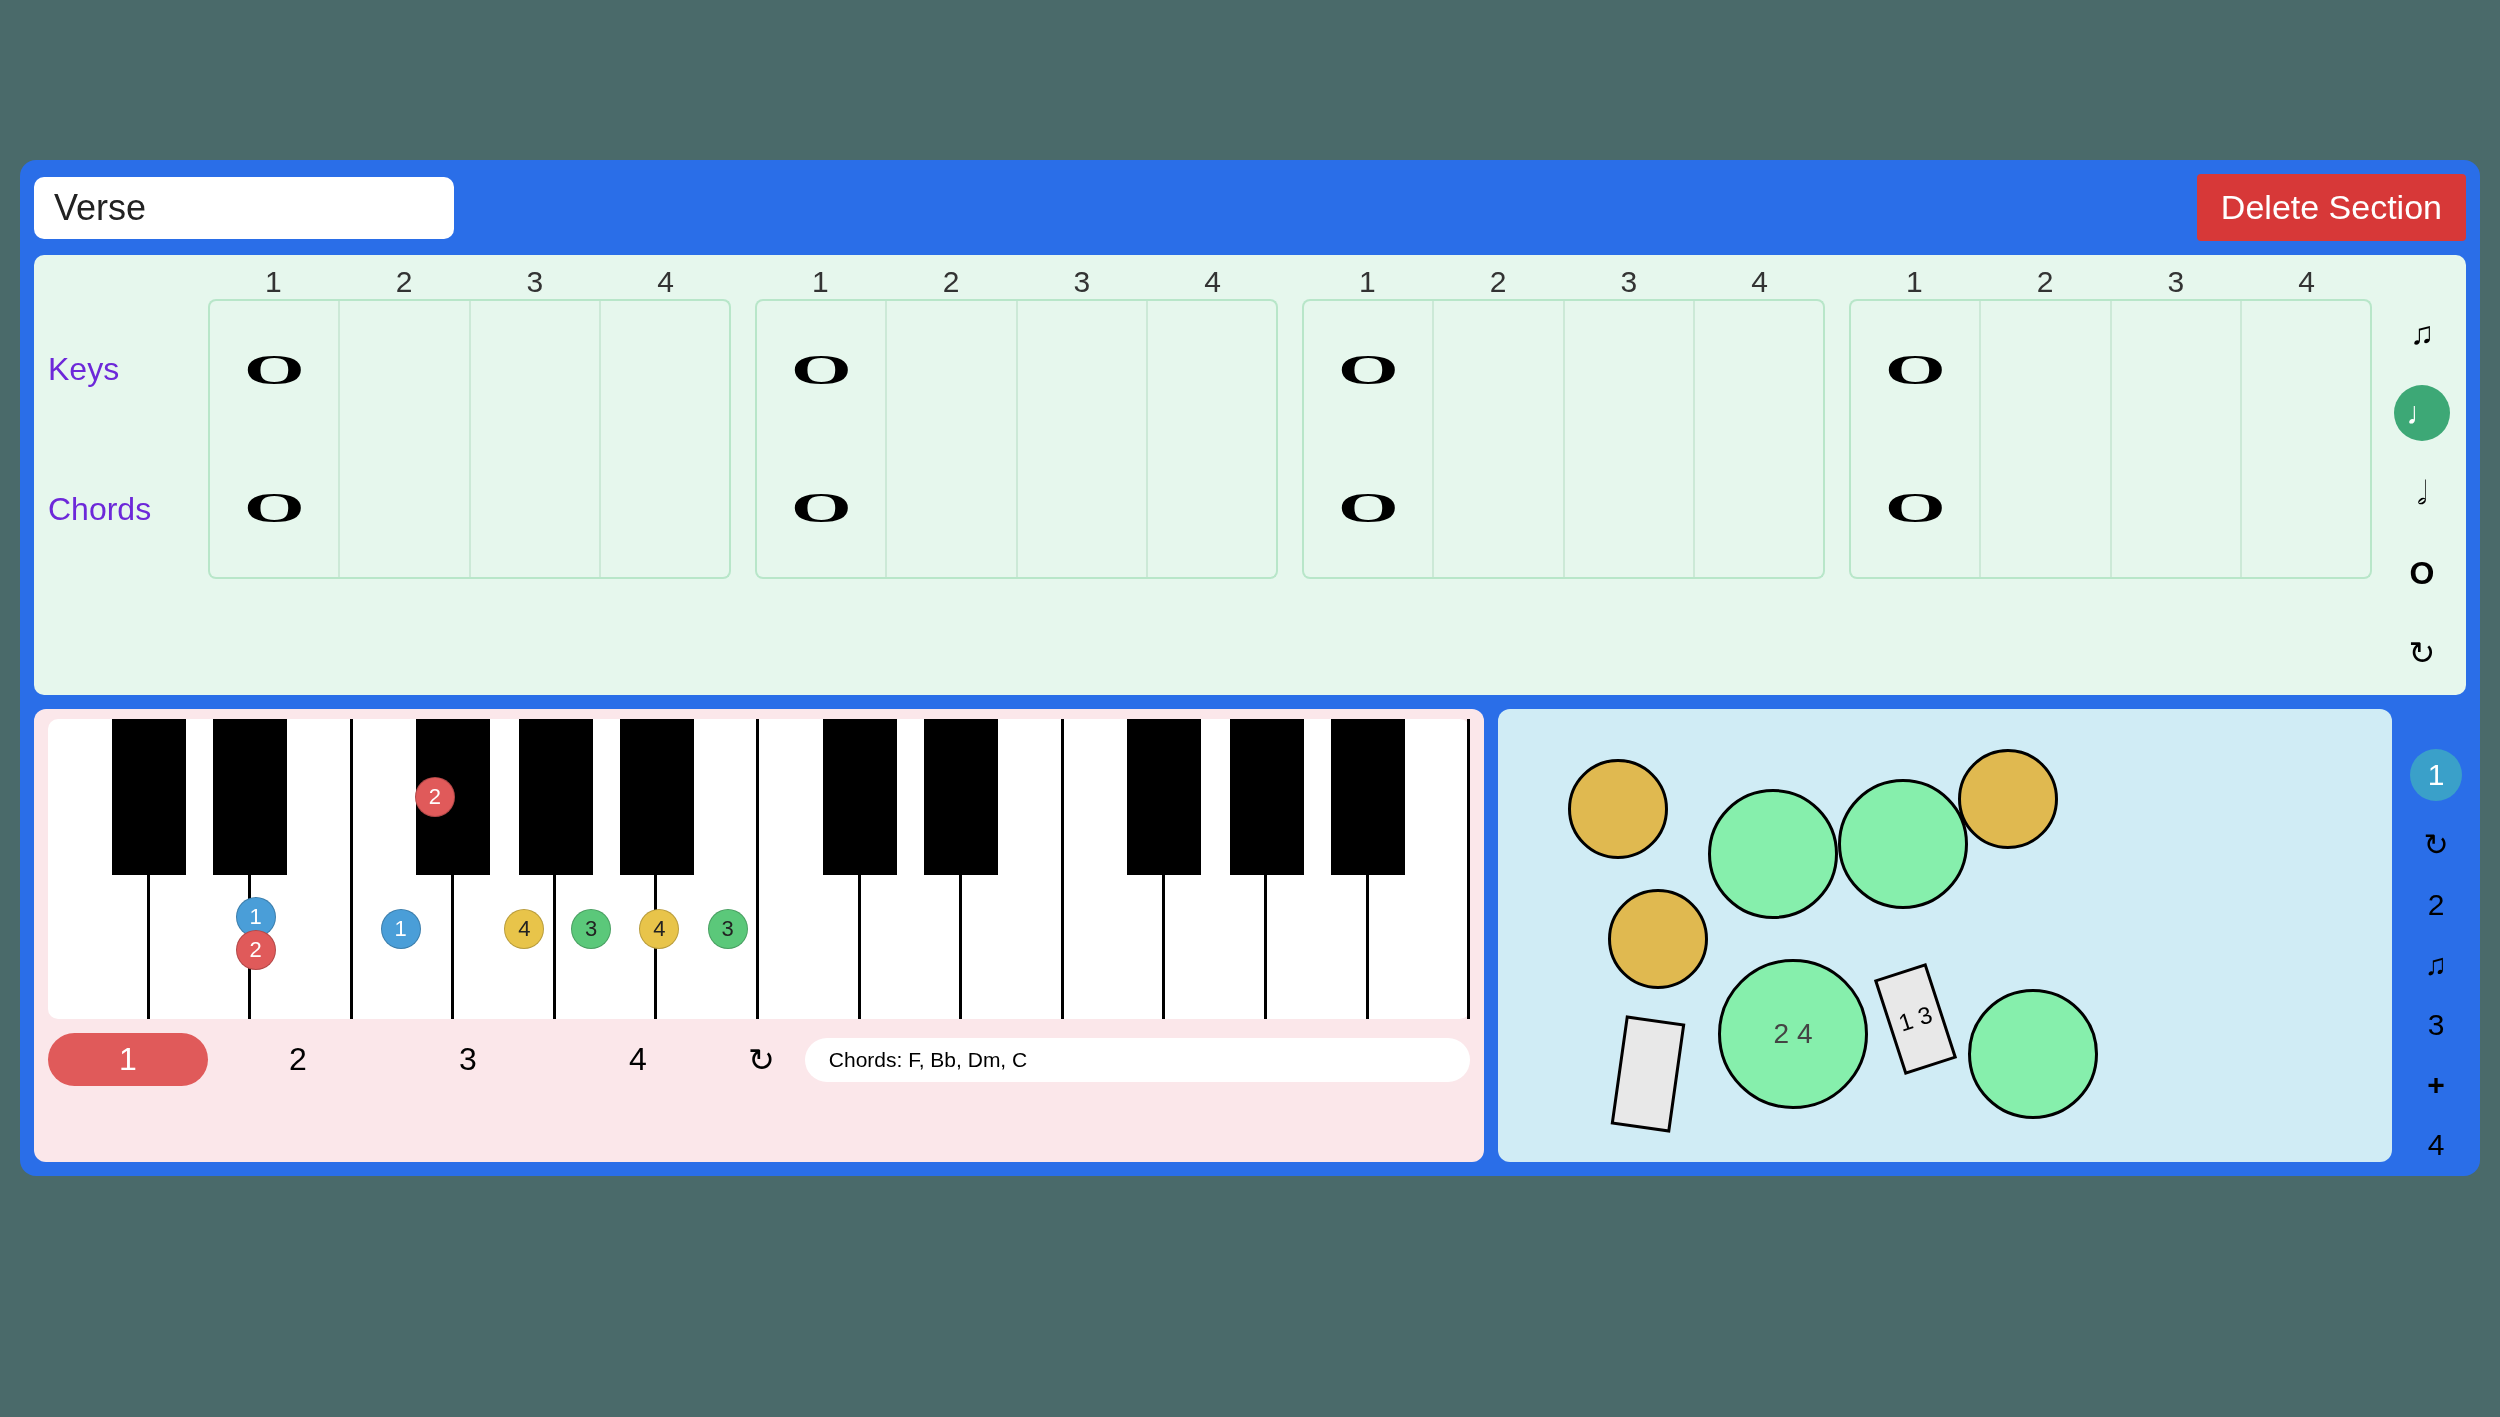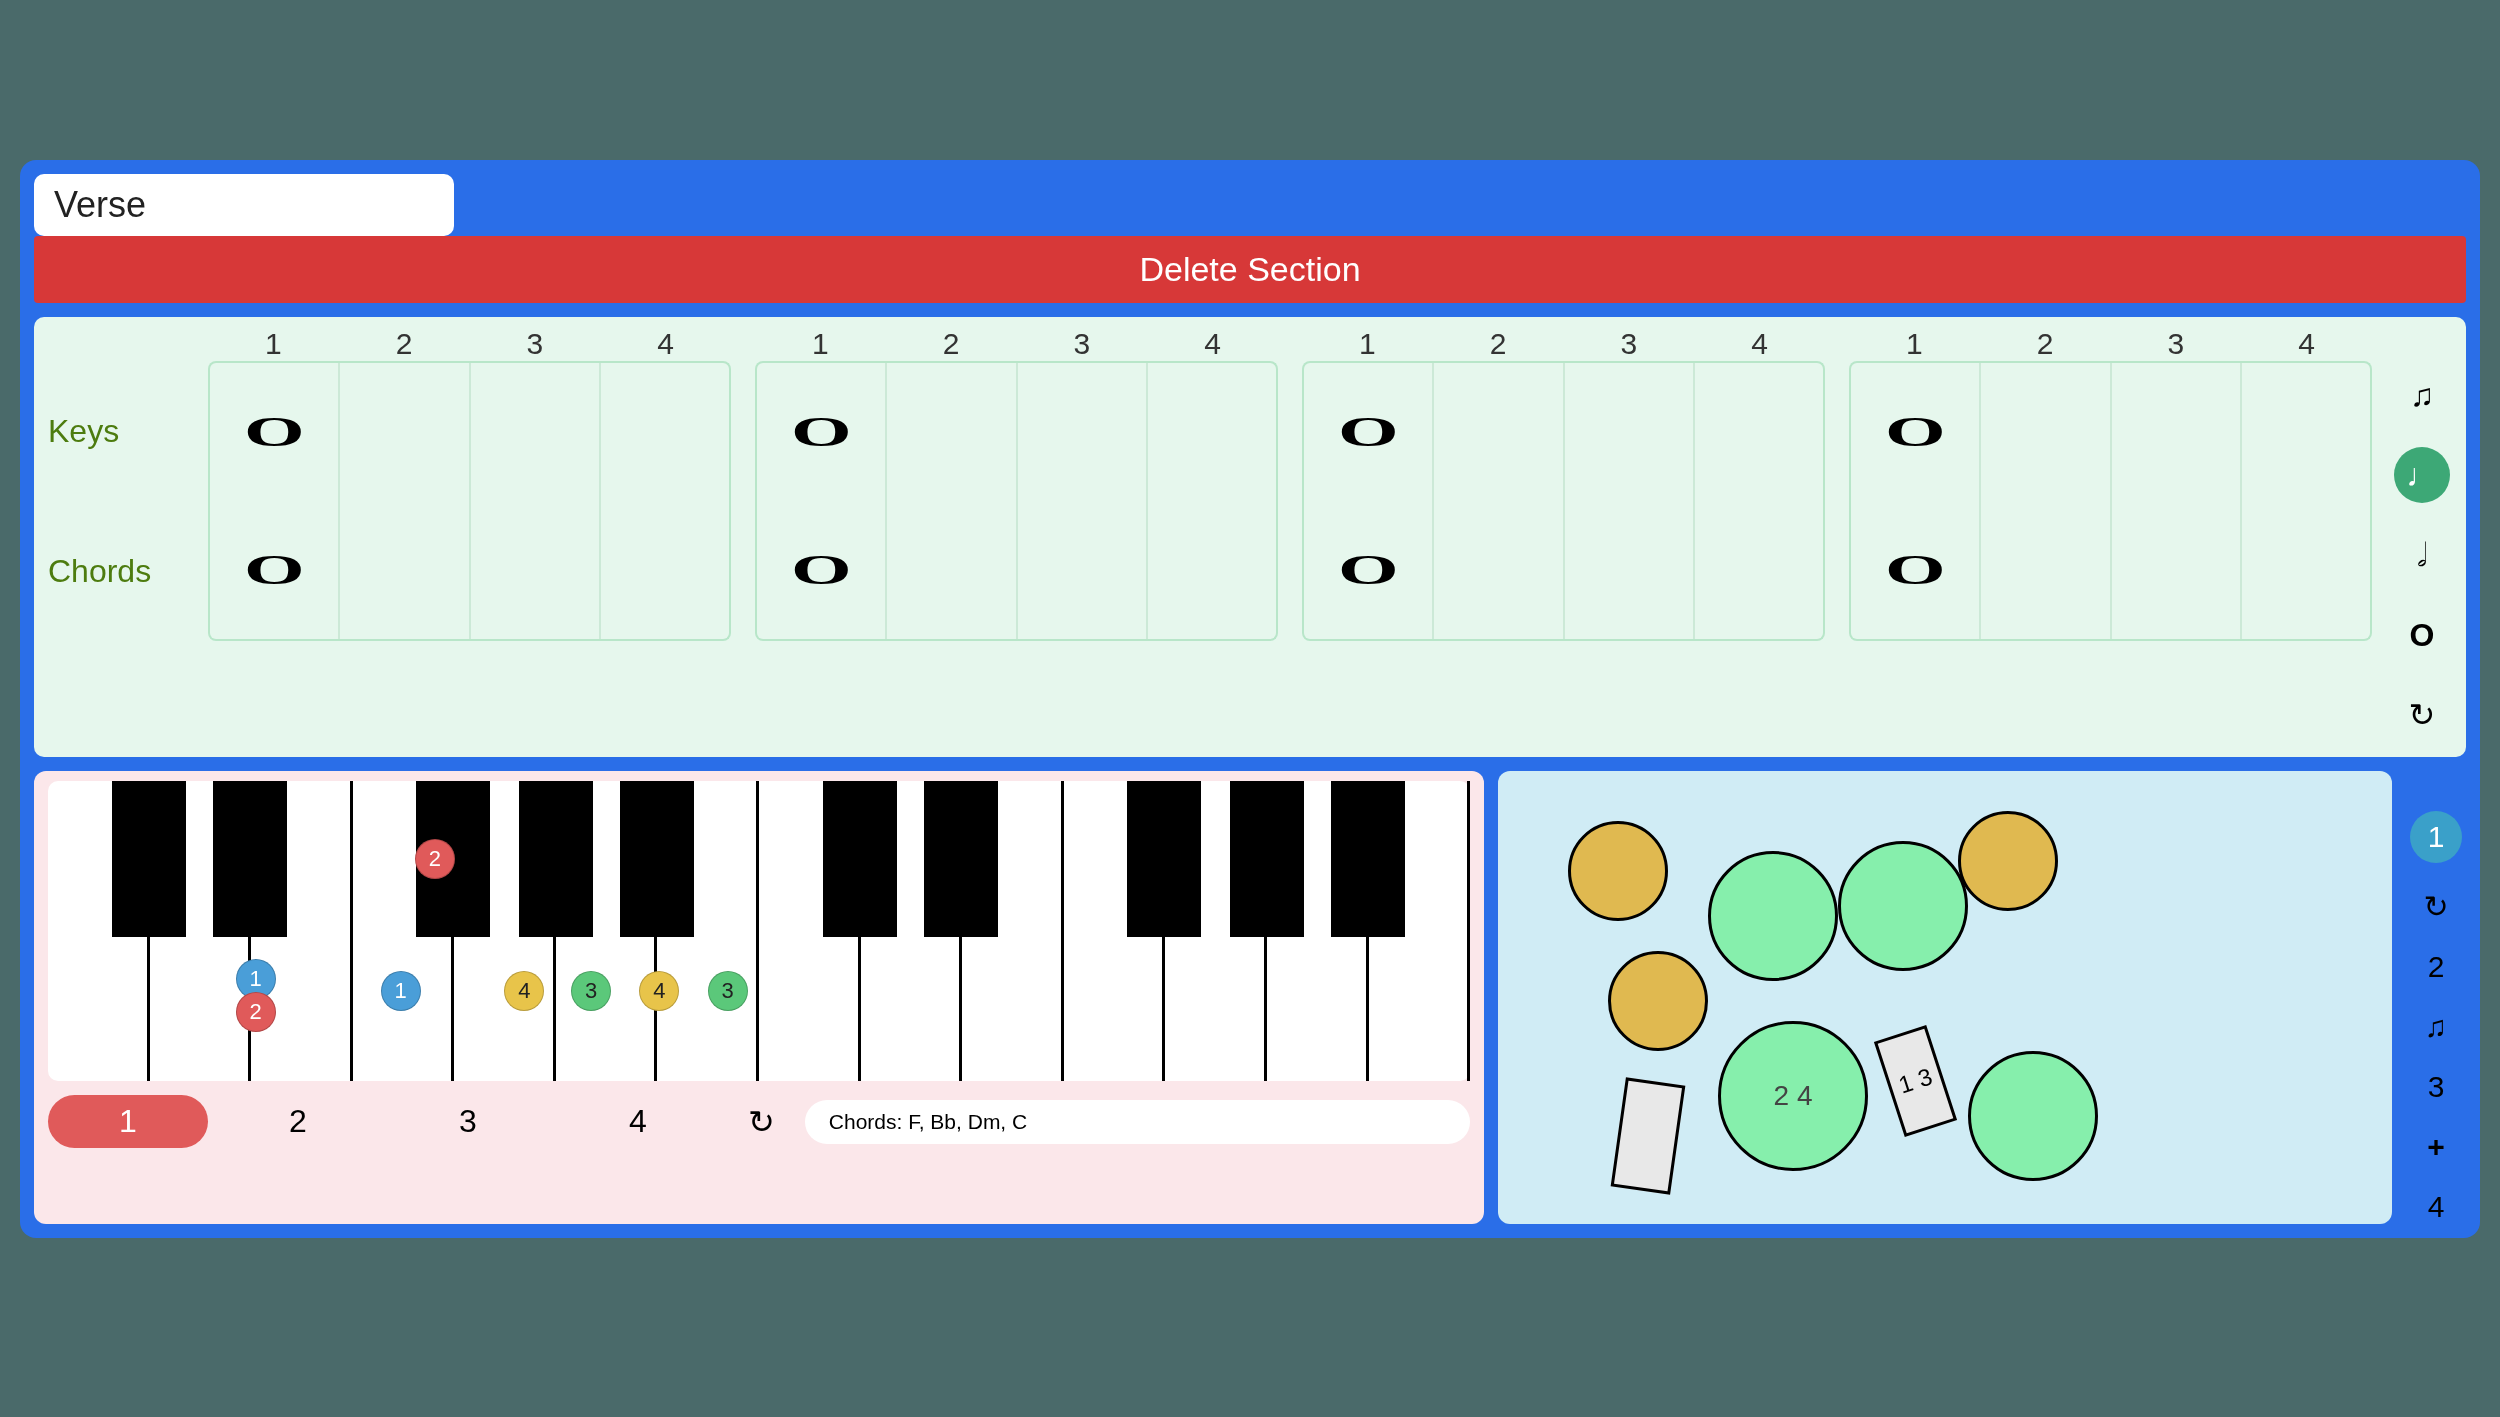--- a/index.html
+++ b/index.html
@@ -11,22 +11,22 @@
     padding: 160px 20px;
   }
   .app {
     background: #2a6ee8;
     border-radius: 16px;
     padding: 14px;
   }
   .header {
     display: flex;
     justify-content: space-between;
+    align-items: center;
     margin-bottom: 14px;
-    flex-direction: column;
   }
   .section-name {
     background: #fff;
     border: none;
     border-radius: 10px;
     padding: 10px 20px;
     font-size: 36px;
     width: 420px;
     color: #222;
   }
@@ -67,21 +67,21 @@
     color: #333;
   }
   .track-row {
     display: flex;
     align-items: center;
     height: 140px;
   }
   .track-label {
     width: 160px;
     font-size: 32px;
-    color: #4d7c0f;
+    color: #6d28d9;
   }
   .measures {
     flex: 1;
     display: flex;
     gap: 24px;
     height: 100%;
   }
   .measure {
     flex: 1;
     display: flex;

